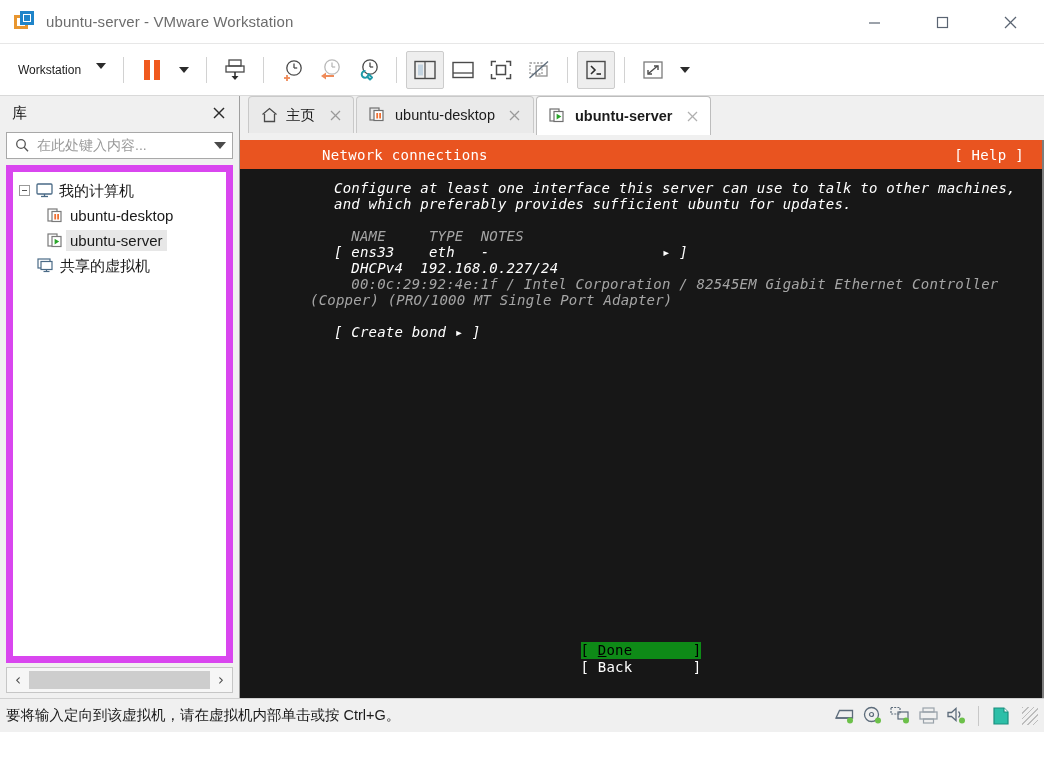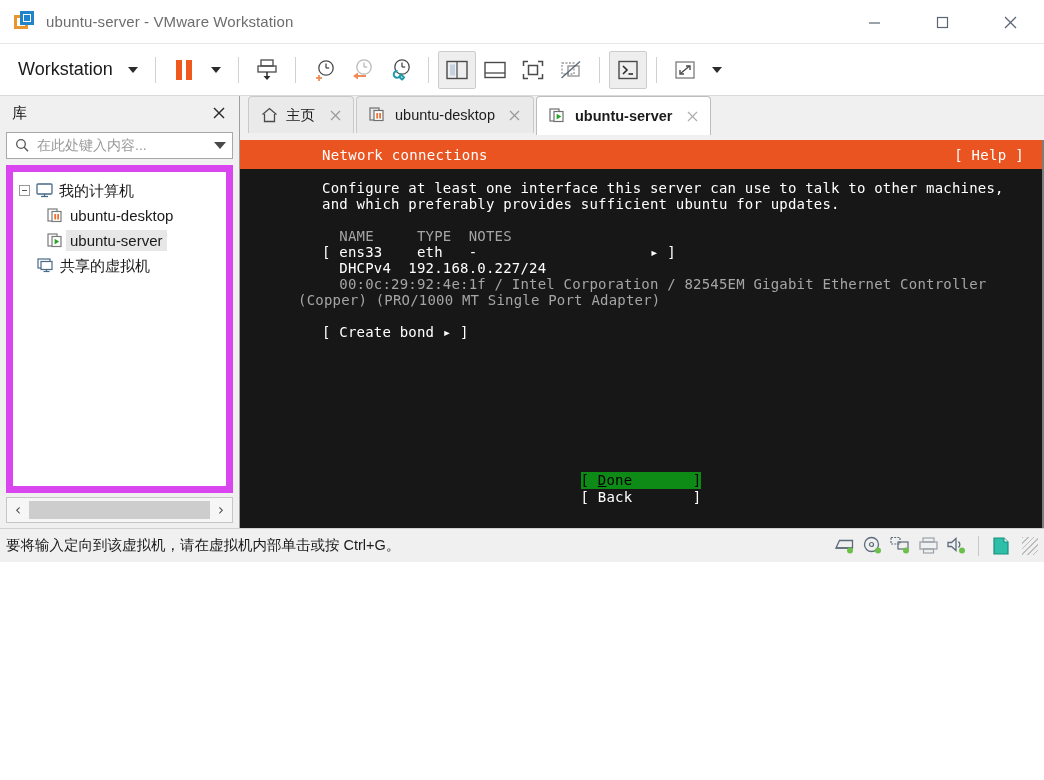--- a/index.html
+++ b/index.html
@@ -3,21 +3,21 @@
 <meta charset="utf-8">
 <style>
   * { box-sizing: border-box; margin: 0; padding: 0; }
   html, body {
     width: 1044px; height: 780px;
     font-family: "Liberation Sans", sans-serif;
     background: #ffffff;
     overflow: hidden;
   }
   .app {
-    width: 1044px; height: 562px;
+    width: 1044px; height: 732px;
     display: flex; flex-direction: column;
     background: #ffffff;
     position: relative;
   }
 
   
   .titlebar {
     height: 44px;
     display: flex; align-items: center;
     background: #ffffff;
@@ -62,23 +62,23 @@
 
   
   .toolbar {
     height: 52px; flex: 0 0 52px;
     display: flex; align-items: center;
     background: #ffffff;
     border-bottom: 1px solid #d9d9d9;
     padding-left: 12px;
   }
   .tb-menu {
-    display: flex; align-items: center; gap: 15px;
+    display: flex; gap: 15px;
     padding: 5px 8px 5px 6px;
-    font-size: 18px; color: #1b1b1b;
+    font-size: 12px; color: #1b1b1b;
     white-space: nowrap;
   }
   .caret-dn {
     width: 0; height: 0;
     border-left: 5px solid transparent;
     border-right: 5px solid transparent;
     border-top: 6px solid #2b2b2b;
     display: inline-block;
   }
   .tb-sep {
@@ -274,25 +274,26 @@
     background: #e95420;
     height: 29px;
     display: flex; align-items: center;
     justify-content: space-between;
     padding: 0 18px 0 82px;
     color: #ffffff;
     font-size: 14px;
     letter-spacing: .3px;
   }
   .term-body {
-    padding: 11px 0 0 0;
+    padding: 11px 0 0 12px;
     color: #ffffff;
     font-size: 14px;
     line-height: 16px;
     letter-spacing: .2px;
+    font-style: italic;
   }
   .tline { white-space: pre; padding-left: 82px; }
   .tline.nopad { padding-left: 58px; }
   .dim { color: #a5a5a5; }
   .blank { height: 16px; }
   .term-footer {
     position: absolute;
     left: 0; right: 0;
     bottom: 22px;
     display: flex; flex-direction: column; align-items: center;

